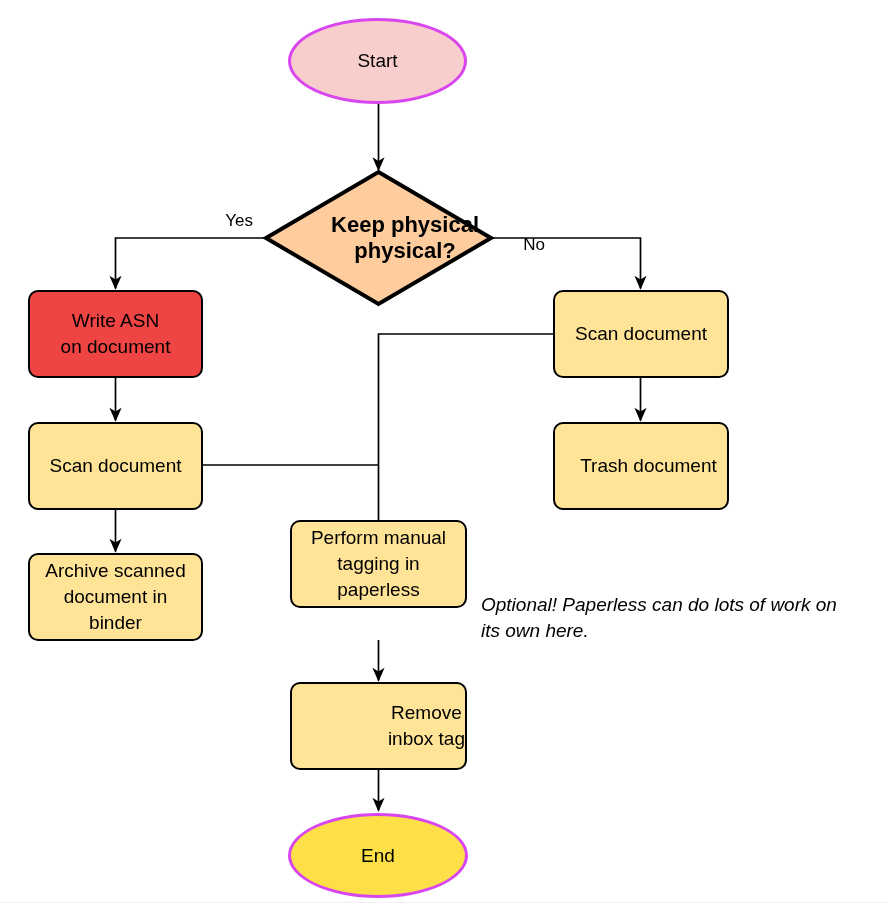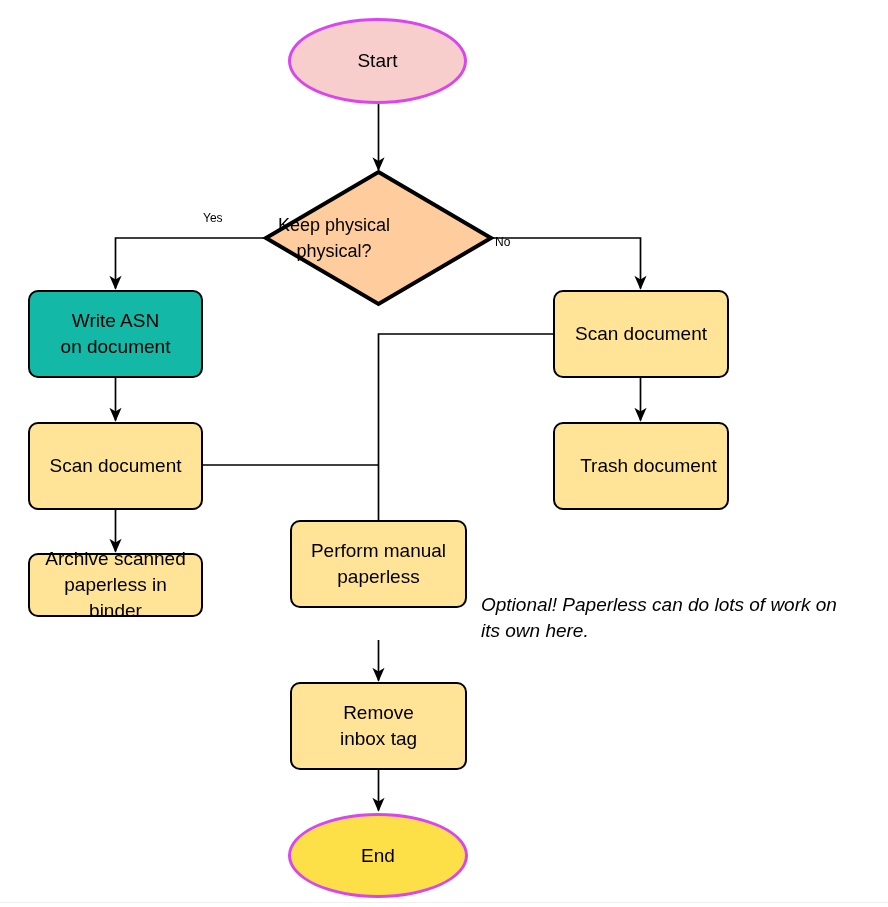--- a/index.html
+++ b/index.html
@@ -4,23 +4,23 @@
 <style>
   html,body{margin:0;padding:0;background:#ffffff;}
   body{font-family:"Liberation Sans", sans-serif;color:#000;}
   .canvas{position:relative;width:888px;height:907px;background:#fff;overflow:hidden;}
   .edge-layer{position:absolute;left:0;top:0;width:888px;height:907px;}
   .node{position:absolute;display:flex;align-items:center;justify-content:center;
         text-align:center;font-size:19px;line-height:26px;box-sizing:border-box;}
   .node .lbl span{display:block;}
   .rect{border:2.5px solid #000;border-radius:10px;}
   .ellipse{border:3px solid #d946ef;border-radius:50%;}
-  .diamond-label{position:absolute;display:flex;align-items:center;justify-content:flex-start;
-        text-align:center;font-size:18px;line-height:26px;}
-  .edge-label{position:absolute;font-size:12px;text-align:left;}
+  .diamond-label{position:absolute;display:flex;align-items:center;justify-content:flex-end;
+        text-align:center;font-size:22px;line-height:26px;font-weight:bold;}
+  .edge-label{position:absolute;font-size:17px;text-align:right;}
   .note{position:absolute;font-size:19px;line-height:26px;font-style:italic;}
   .note span{display:block;}
   .bottom-rule{position:absolute;left:0;top:902px;width:888px;height:1px;background:#f0f0f0;}
 </style>
 </head>
 <body>
 
 <div class="canvas">
 
   <svg class="edge-layer" width="888" height="907" viewBox="0 0 888 907">
@@ -55,61 +55,62 @@
   <div class="diamond-label" style="left:278px;top:200px;width:201px;height:76px;">
     <div class="lbl">
       <span style="display:block">Keep physical</span>
       <span style="display:block">physical?</span>
     </div>
   </div>
 
   <div class="edge-label" style="left:203px;top:211px;width:50px;">Yes</div>
   <div class="edge-label" style="left:495px;top:211px;width:50px;margin-top:24px;">No</div>
 
-  <div class="node rect" style="left: 28px; top: 290px; width: 175px; height: 88px; background: #14b8a6;">
+  <div class="node rect" style="left: 28px; top: 290px; width: 175px; height: 88px; background: #ef4444;">
     <div class="lbl">
       <span>Write ASN</span>
       <span>on document</span>
     </div>
   </div>
 
   <div class="node rect" style="left: 28px; top: 422px; width: 175px; height: 88px; background: rgb(255, 227, 150);">
     <div class="lbl">
       <span>Scan document</span>
     </div>
   </div>
 
-  <div class="node rect" style="left: 28px; top: 553px; width: 175px; height: 64px; background: rgb(255, 227, 150);">
+  <div class="node rect" style="left: 28px; top: 553px; width: 175px; height: 88px; background: rgb(255, 227, 150);">
     <div class="lbl">
       <span>Archive scanned</span>
-      <span>paperless in</span>
+      <span>document in</span>
       <span>binder</span>
     </div>
   </div>
 
   <div class="node rect" style="left: 553px; top: 290px; width: 176px; height: 88px; background: rgb(255, 227, 150);">
     <div class="lbl">
       <span>Scan document</span>
     </div>
   </div>
 
   <div class="node rect" style="left: 553px; top: 422px; width: 176px; height: 88px; background: rgb(255, 227, 150); padding-left: 15px;">
     <div class="lbl">
       <span>Trash document</span>
     </div>
   </div>
 
   <div class="node rect" style="left: 290px; top: 520px; width: 177px; height: 88px; background: rgb(255, 227, 150);">
     <div class="lbl">
       <span>Perform manual</span>
+      <span>tagging in</span>
       <span>paperless</span>
     </div>
   </div>
 
-  <div class="node rect" style="left: 290px; top: 682px; width: 177px; height: 88px; background: rgb(255, 227, 150);">
+  <div class="node rect" style="left: 290px; top: 682px; width: 177px; height: 88px; background: rgb(255, 227, 150); justify-content: flex-end;">
     <div class="lbl">
       <span>Remove</span>
       <span>inbox tag</span>
     </div>
   </div>
 
   <div class="node ellipse" style="left: 288px; top: 813px; width: 180px; height: 85px; background: #fde047;">
     <div class="lbl">
       <span>End</span>
     </div>

